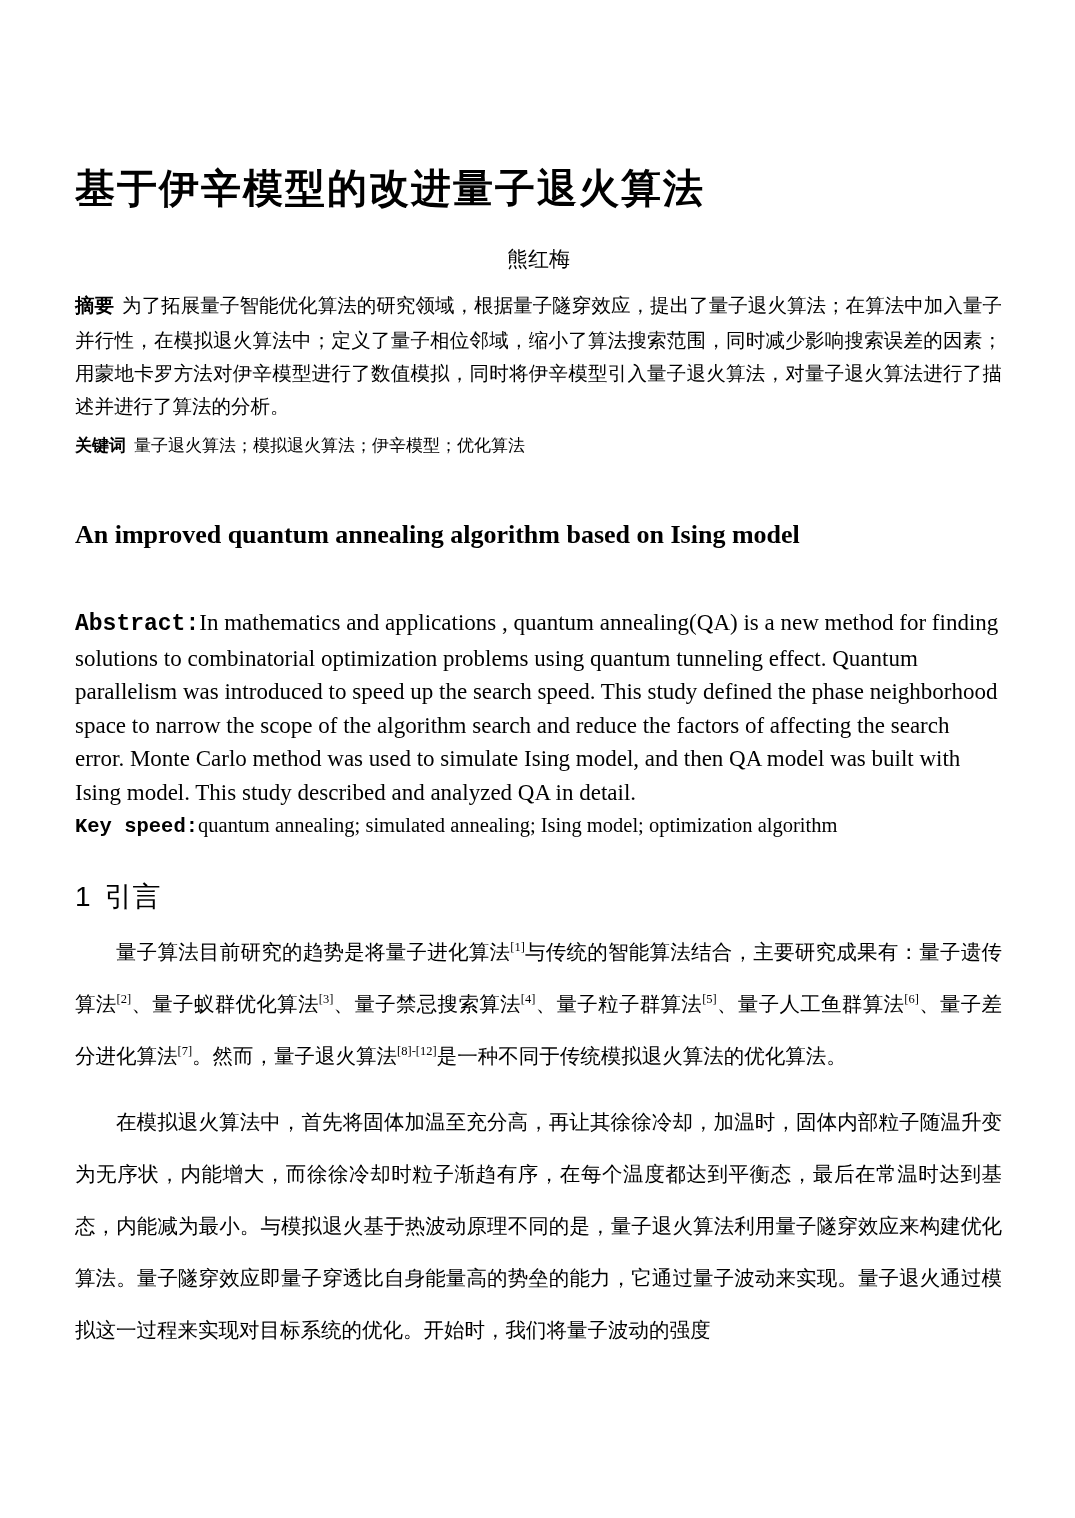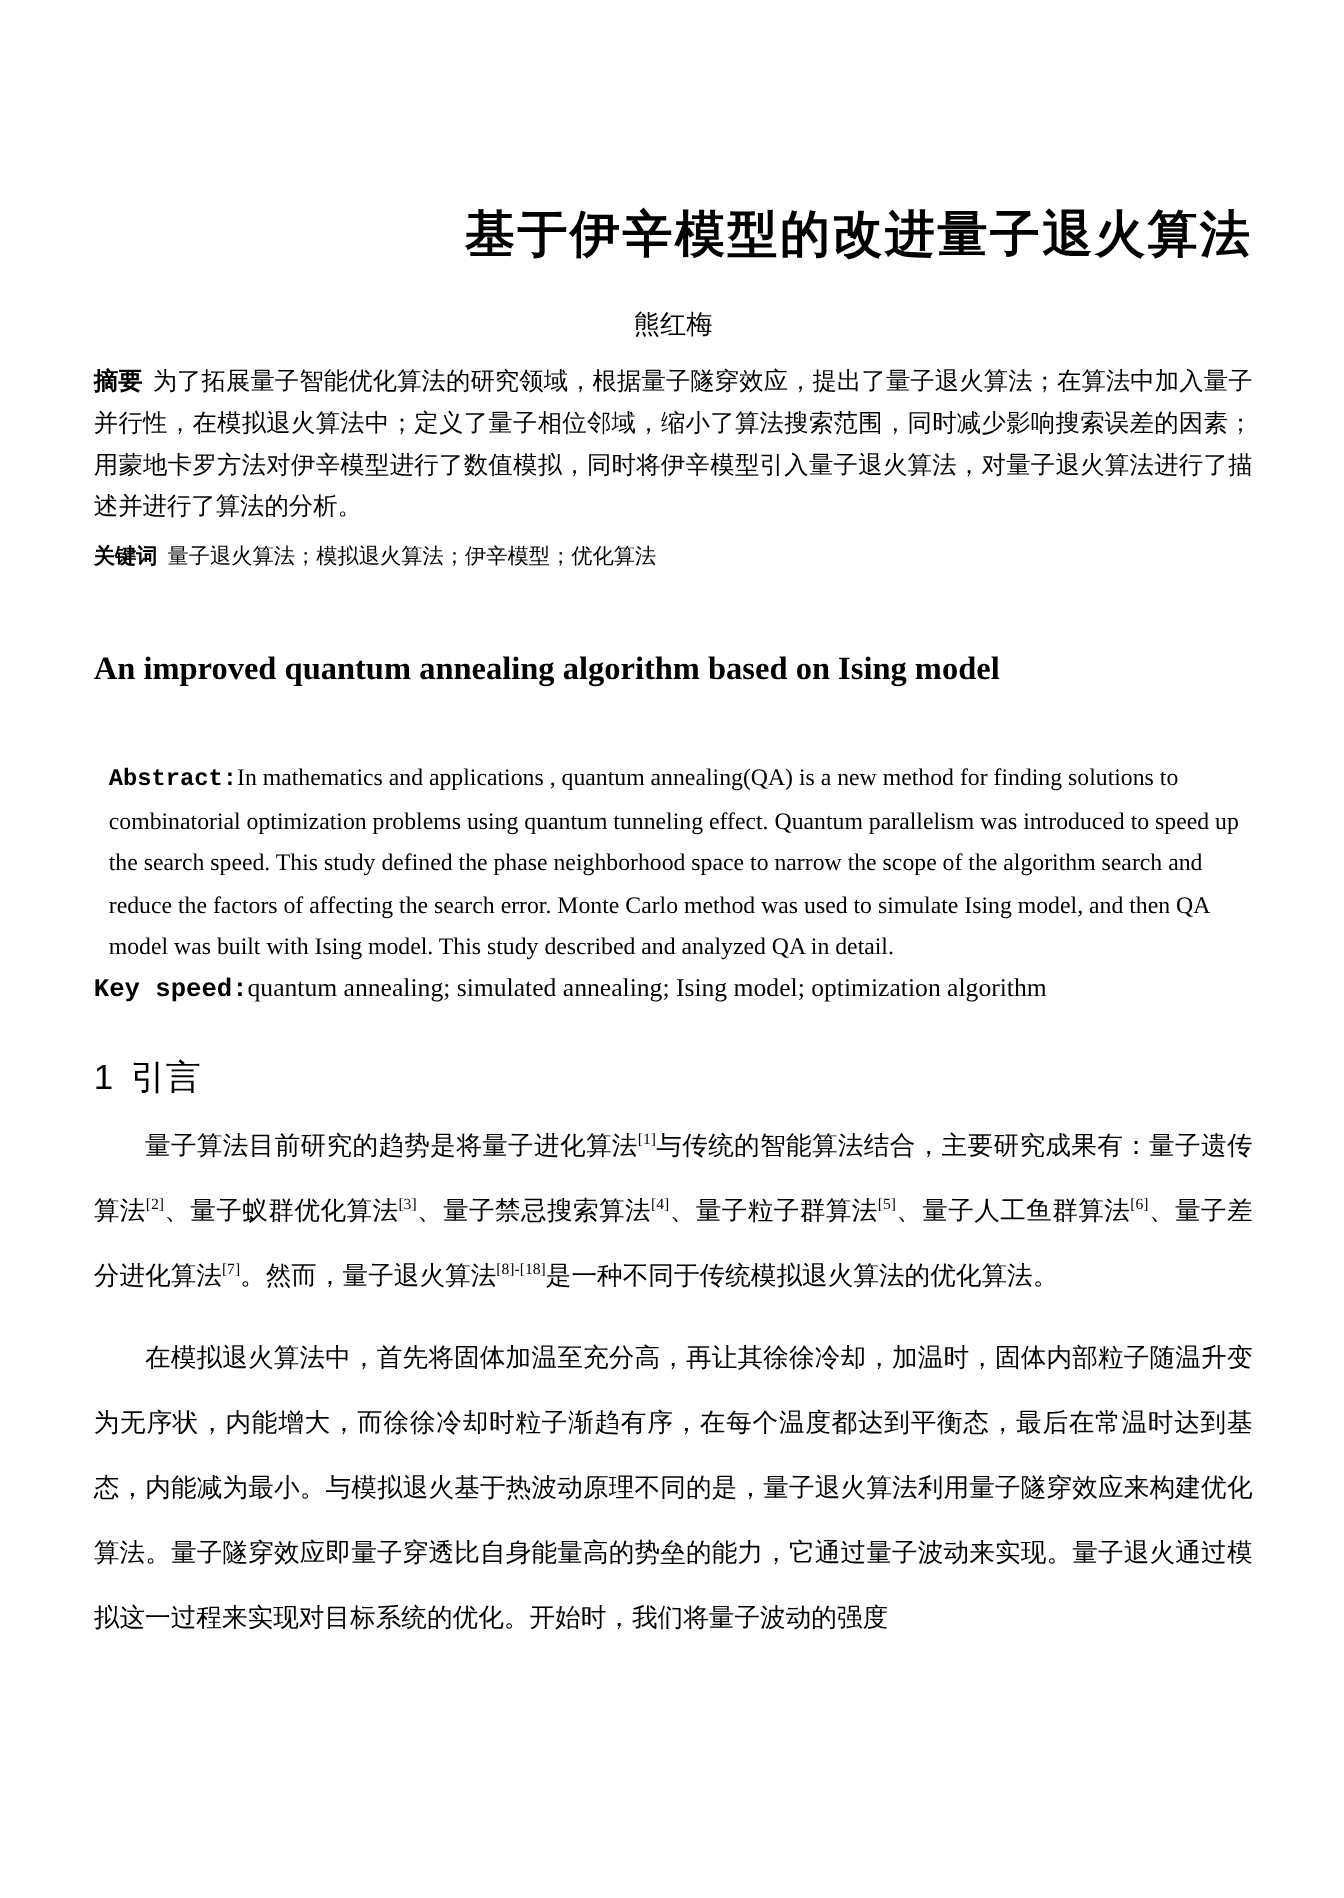--- a/index.html
+++ b/index.html
@@ -17,21 +17,21 @@
     box-sizing: border-box;
     padding: 163px 73px 0 75px;
     overflow: hidden;
     font-family: "Liberation Serif", serif;
   }
   .title-zh {
     font-family: "Liberation Sans", sans-serif;
     font-weight: 700;
     font-size: 40px;
     line-height: 1.25;
-    text-align: right;
+    text-align: left;
     letter-spacing: 2px;
     margin: 0;
   }
   .author-zh {
     font-size: 21px;
     text-align: center;
     margin-top: 32px;
   }
   .label-bold {
     font-family: Liberation Mono, monospace;
@@ -54,23 +54,23 @@
     font-size: 26px;
     font-weight: 700;
     margin: 50px 0 0 0;
   }
   .author-en {
     font-size: 20px;
     text-align: center;
     margin-top: 42px;
   }
   .abs-en {
-    font-size: 19px;
+    font-size: 23px;
     line-height: 33.5px;
-    margin: 56px 0 0 12px;
+    margin: 56px 0 0 0;
   }
   .kw-en {
     font-size: 20.5px;
     line-height: 33.5px;
     margin: 0;
   }
   .sec-heading {
     font-family: "Liberation Sans", sans-serif;
     font-weight: 400;
     font-size: 28px;
@@ -116,17 +116,17 @@
   </p>
 
   <p class="kw-en">
     <span class="label-bold">Key speed:</span><span>quantum annealing; simulated annealing; Ising model; optimization algorithm</span>
   </p>
 
   <h3 class="sec-heading">
     <span class="sec-number">1</span><span class="sec-title">引言</span>
   </h3>
 
-  <p class="body-para first">量子算法目前研究的趋势是将量子进化算法<sup class="ref">[1]</sup>与传统的智能算法结合，主要研究成果有：量子遗传算法<sup class="ref">[2]</sup>、量子蚁群优化算法<sup class="ref">[3]</sup>、量子禁忌搜索算法<sup class="ref">[4]</sup>、量子粒子群算法<sup class="ref">[5]</sup>、量子人工鱼群算法<sup class="ref">[6]</sup>、量子差分进化算法<sup class="ref">[7]</sup>。然而，量子退火算法<sup class="ref">[8]-[18]</sup>是一种不同于传统模拟退火算法的优化算法。</p>
+  <p class="body-para first">量子算法目前研究的趋势是将量子进化算法<sup class="ref">[1]</sup>与传统的智能算法结合，主要研究成果有：量子遗传算法<sup class="ref">[2]</sup>、量子蚁群优化算法<sup class="ref">[3]</sup>、量子禁忌搜索算法<sup class="ref">[4]</sup>、量子粒子群算法<sup class="ref">[5]</sup>、量子人工鱼群算法<sup class="ref">[6]</sup>、量子差分进化算法<sup class="ref">[7]</sup>。然而，量子退火算法<sup class="ref">[8]-[12]</sup>是一种不同于传统模拟退火算法的优化算法。</p>
 
   <p class="body-para">在模拟退火算法中，首先将固体加温至充分高，再让其徐徐冷却，加温时，固体内部粒子随温升变为无序状，内能增大，而徐徐冷却时粒子渐趋有序，在每个温度都达到平衡态，最后在常温时达到基态，内能减为最小。与模拟退火基于热波动原理不同的是，量子退火算法利用量子隧穿效应来构建优化算法。量子隧穿效应即量子穿透比自身能量高的势垒的能力，它通过量子波动来实现。量子退火通过模拟这一过程来实现对目标系统的优化。开始时，我们将量子波动的强度</p>
 
 </div>
 
 </body></html>

